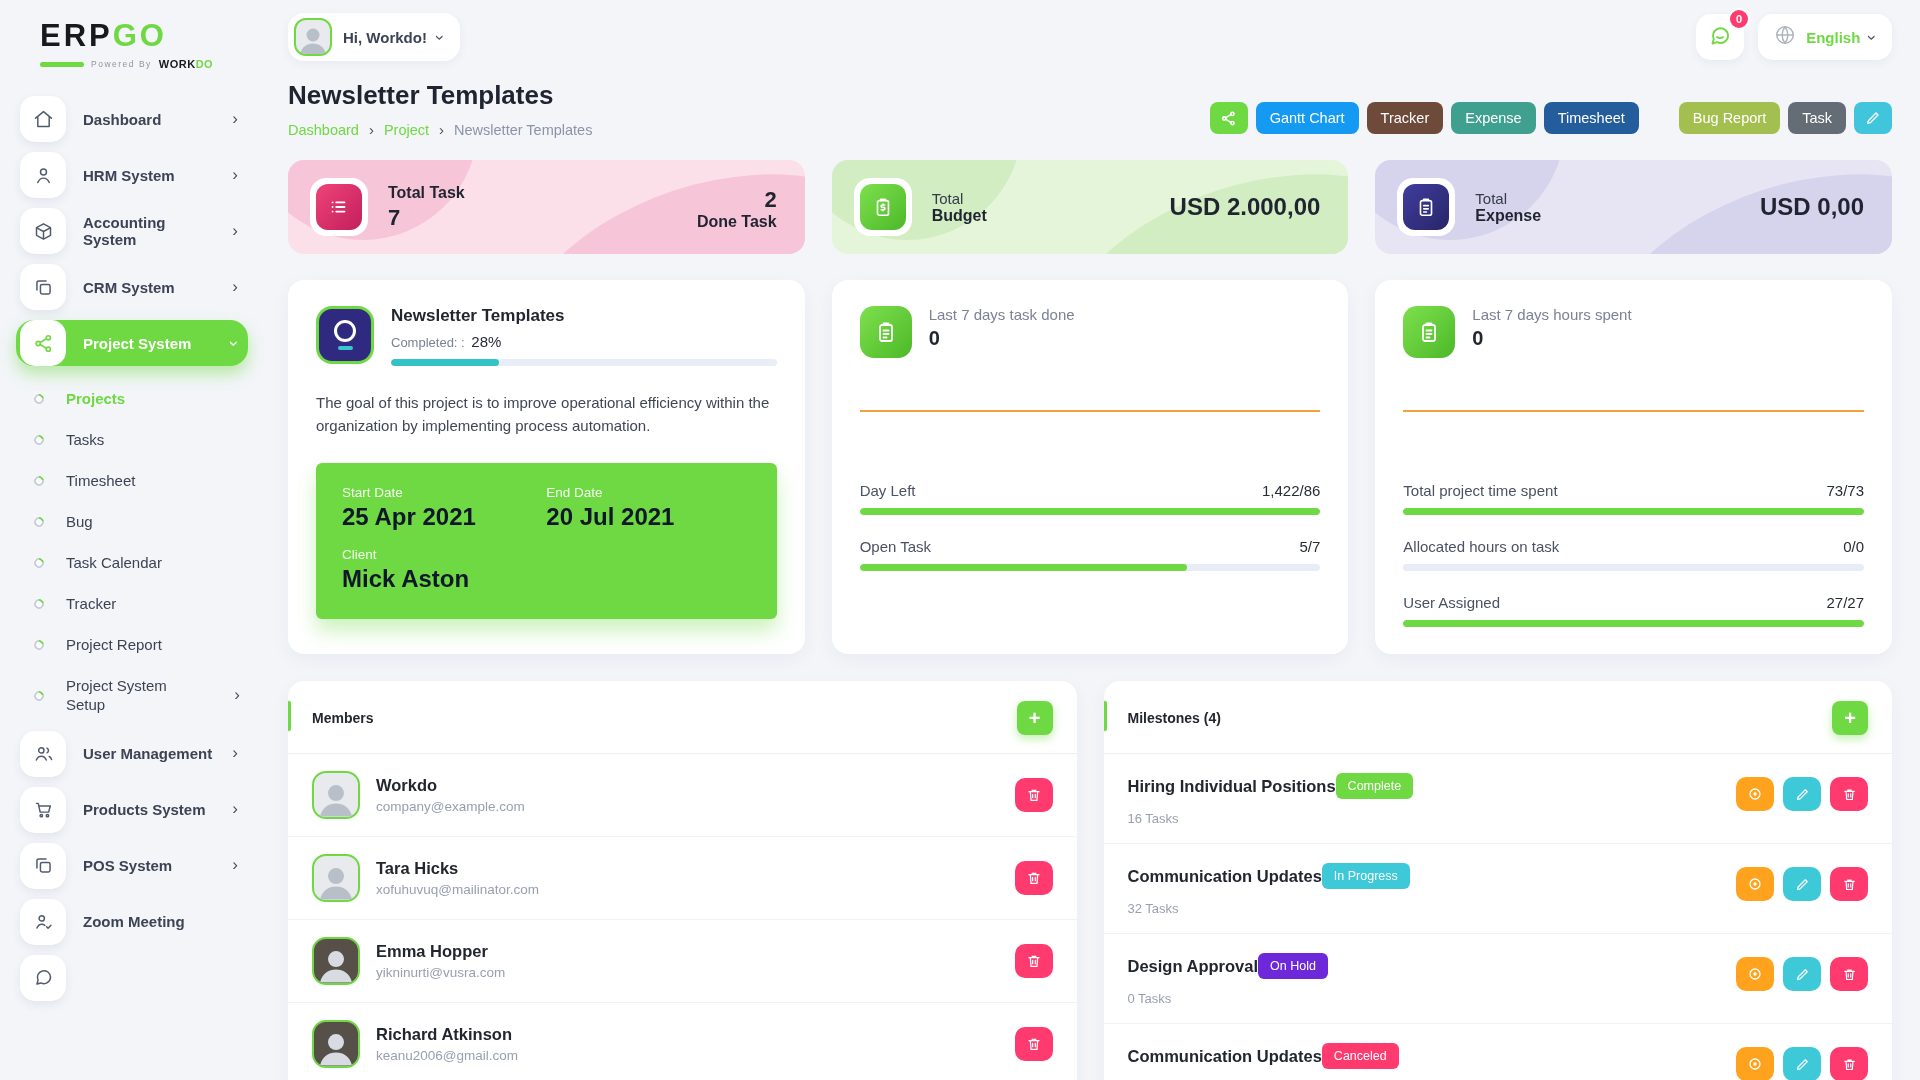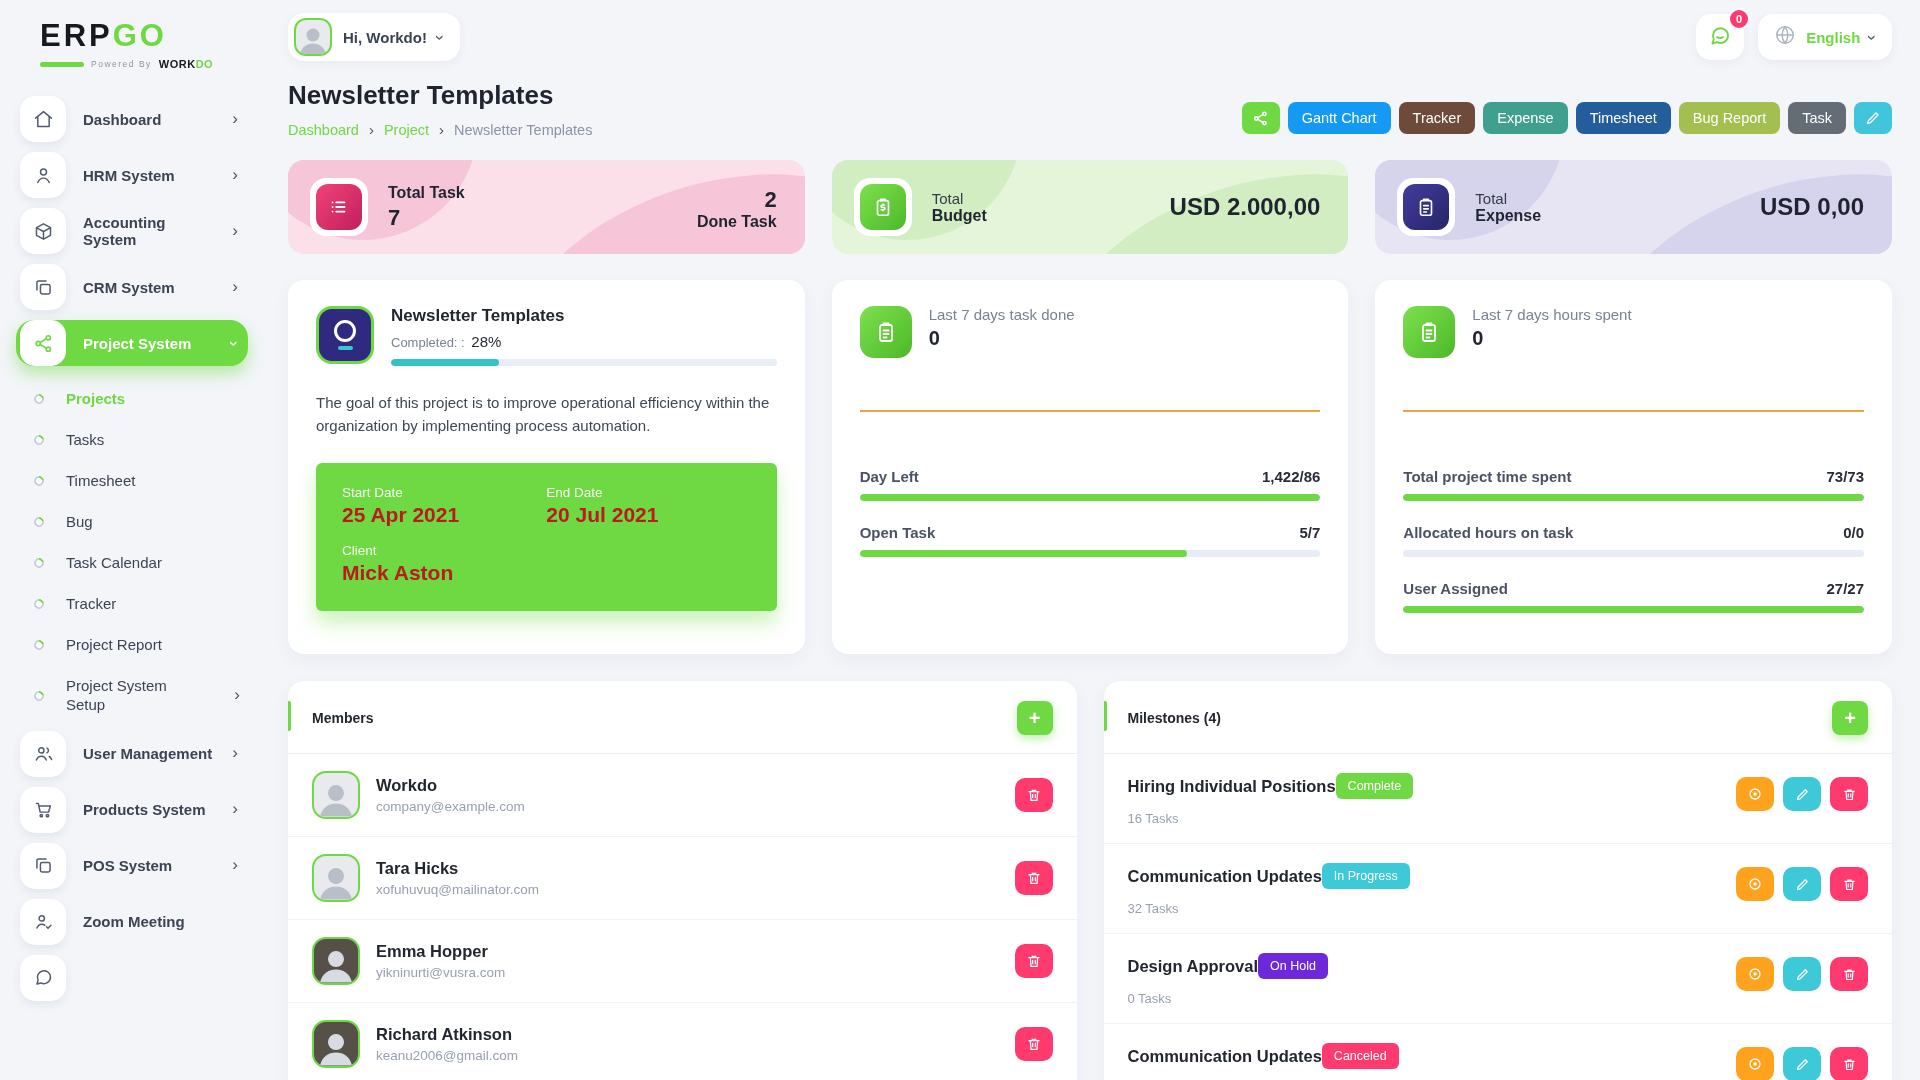--- a/index.html
+++ b/index.html
@@ -102,28 +102,28 @@
   .proj-logo .dash { width:15px; height:4px; background:#35c8cf; border-radius:2px; }
   .proj-head-texts { flex:1; }
   .proj-title { font-size:17px; font-weight:700; color:#22262e; }
   .completed-line { margin-top:7px; font-size:13px; color:#7a8294; }
   .completed-line .pct { font-size:15px; color:#272c36; margin-left:3px; }
   .proj-bar { margin-top:9px; height:7px; border-radius:4px; background:#e9edf5; overflow:hidden; }
   .proj-bar .fill { height:100%; border-radius:4px; background:#33c3c7; }
   .proj-desc { margin-top:26px; font-size:15px; line-height:1.5; color:#3f4756; }
   .date-panel { margin-top:26px; background:#6fd943; border-radius:6px; padding:22px 26px 26px; box-shadow:0 12px 20px rgba(111,217,67,.35); display:grid; grid-template-columns:1fr 1fr; row-gap:16px; }
   .dp-label { font-size:13.5px; color:rgba(255,255,255,.92); }
-  .dp-value { font-size:21px; font-weight:700; color:#b91c1c; margin-top:3px; }
+  .dp-value { font-size:24px; font-weight:700; color:#0f172a; margin-top:3px; }
 
   .metric-head { display:flex; gap:17px; align-items:flex-start; }
   .metric-icon { width:52px; height:52px; min-width:52px; border-radius:14px; background:linear-gradient(135deg,#7ee04e,#4cb928); display:flex; align-items:center; justify-content:center; color:#fff; }
   .metric-title { font-size:15px; color:#7a8294; }
   .metric-value { font-size:20px; font-weight:700; color:#22262e; margin-top:4px; }
   .spark { margin-top:52px; border-top:2px solid #f0a240; }
-  .metric-rows { margin-top:56px;font-weight:bold; }
+  .metric-rows { margin-top:70px; }
   .metric-row { margin-bottom:23px; }
   .mr-line { display:flex; justify-content:space-between; font-size:15px; }
   .mr-label { color:#4a5263; }
   .mr-value { color:#272c36; }
   .mr-bar { margin-top:9px; height:7px; border-radius:4px; background:#e8ecf6; overflow:hidden; }
   .mr-fill { height:100%; border-radius:4px; background:#6fd943; }
 
   
   .bottom-row { display:grid; grid-template-columns:1fr 1fr; gap:27px; margin-top:27px; }
   .panel { position:relative; min-height:480px; }
@@ -362,21 +362,21 @@
             <circle cx="6" cy="12" r="2.3"></circle>
             <circle cx="17.5" cy="5.5" r="2.3"></circle>
             <circle cx="17.5" cy="18.5" r="2.3"></circle>
             <path d="M8.2 10.8 15.3 6.6M8.2 13.2l7.1 4.2"></path>
           </svg>
       </button>
       <button class="action-btn" style="background-color: rgb(20, 154, 242);">Gantt Chart</button>
       <button class="action-btn" style="background-color: rgb(110, 74, 58);">Tracker</button>
       <button class="action-btn" style="background-color: rgb(63, 160, 143);">Expense</button>
       <button class="action-btn" style="background-color: rgb(35, 93, 156);">Timesheet</button>
-      <button class="action-btn" style="background-color: rgb(163, 191, 79);">Bug Report</button>
+      <button class="action-btn" style="background-color: rgb(163, 191, 79); margin-left: 32px;">Bug Report</button>
       <button class="action-btn" style="background-color: rgb(100, 109, 118);">Task</button>
       <button class="action-btn icon-only" style="background-color: rgb(65, 197, 221);">
         <svg width="16" height="16" viewBox="0 0 24 24" fill="none" stroke="#fff" stroke-width="2" stroke-linecap="round" stroke-linejoin="round">
             <path d="M16.5 4.5 19.5 7.5 8 19l-4 1 1-4z"></path>
           </svg>
       </button>
     </div>
   </div>
 
   <section class="stat-row">

